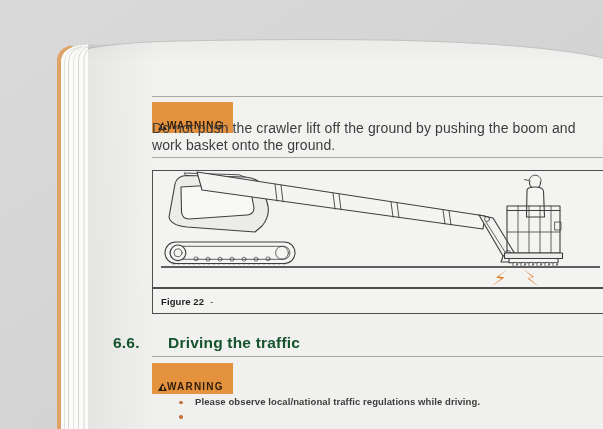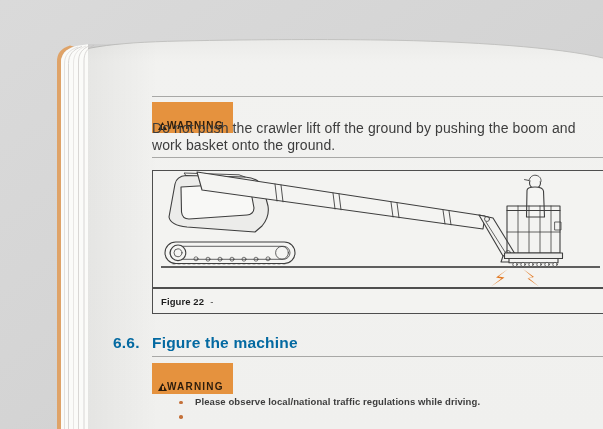--- a/index.html
+++ b/index.html
@@ -39,21 +39,21 @@
     position:absolute; left:152px; top:288px; width:456px; height:26px;
     border:1px solid #4e4e4e; background:#f3f3f1;
     display:flex; align-items:center; padding-left:8px;
     font-size:9.5px; color:#3a3a3a; letter-spacing:0.1px;
   }
   .cap-label { font-weight:bold; color:#1f1f1f;text-align:center; }
   .cap-sep { margin:0 5px 0 6px; }
 
   .section-heading {
     position:absolute; left:113px; top:334px; display:flex;
-    font-size:15.5px; font-weight:bold; color:#0369a1; letter-spacing:0.2px;
+    font-size:15.5px; font-weight:bold; color:#14532d; letter-spacing:0.2px;gap:16px;
   }
   .sec-num { width:39px; flex:0 0 auto; }
 
   .bullet-list { position:absolute; left:157px; top:379px; margin:16px; padding:0; list-style:none;font-weight:bold; }
   .bullet-list li {
     display:flex; align-items:flex-start;
     font-size:9.5px; line-height:14.6px; color:#3d3d3d; letter-spacing:0.1px;
   }
   .bullet-dot {
     flex:0 0 auto; width:3.5px; height:3.5px; border-radius:50%;
@@ -195,21 +195,21 @@
       </svg>
     </div>
 
     <div class="caption-box">
       <span class="cap-label">Figure 22</span>
       <span class="cap-sep">-</span>
     </div>
 
     <div class="section-heading">
       <span class="sec-num">6.6.</span>
-      <span>Figure the machine</span>
+      <span>Driving the traffic</span>
     </div>
 
     <div class="rule" style="top:356px"></div>
 
     <div class="warn-badge" style="top:363px">
       <span class="warn-tri">
           <i></i>
         </span>
       <span>WARNING</span>
     </div>

